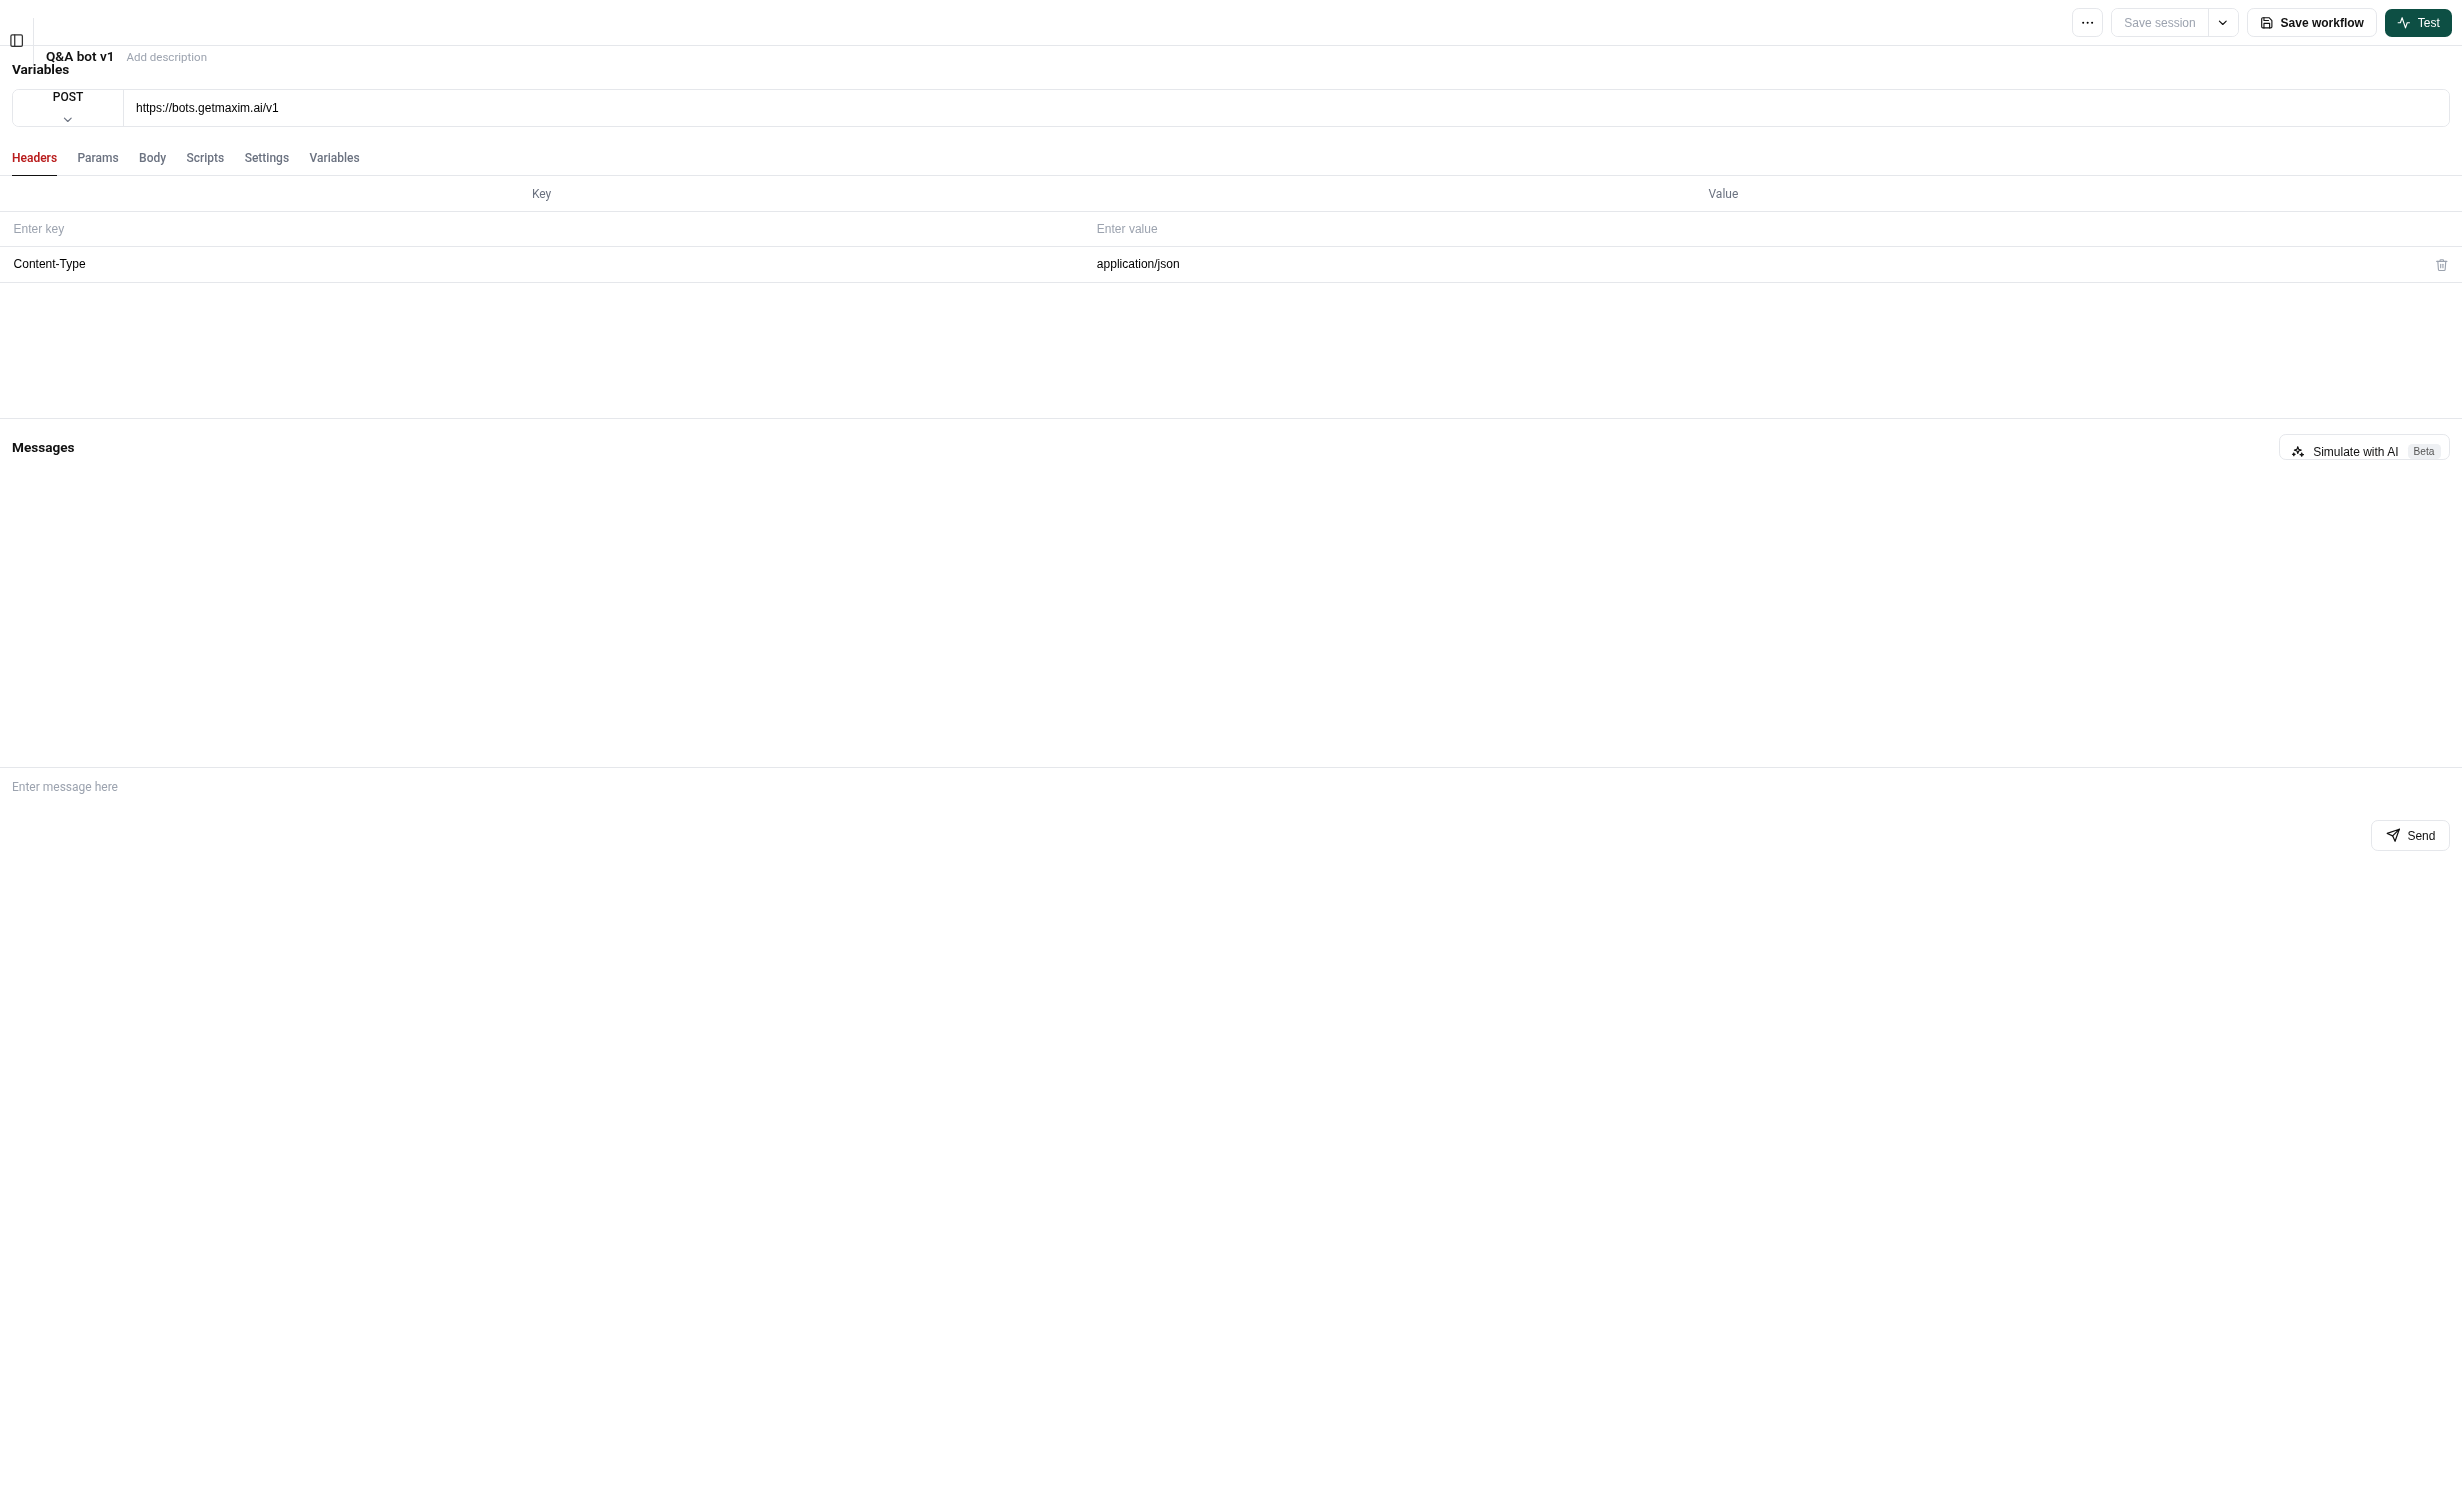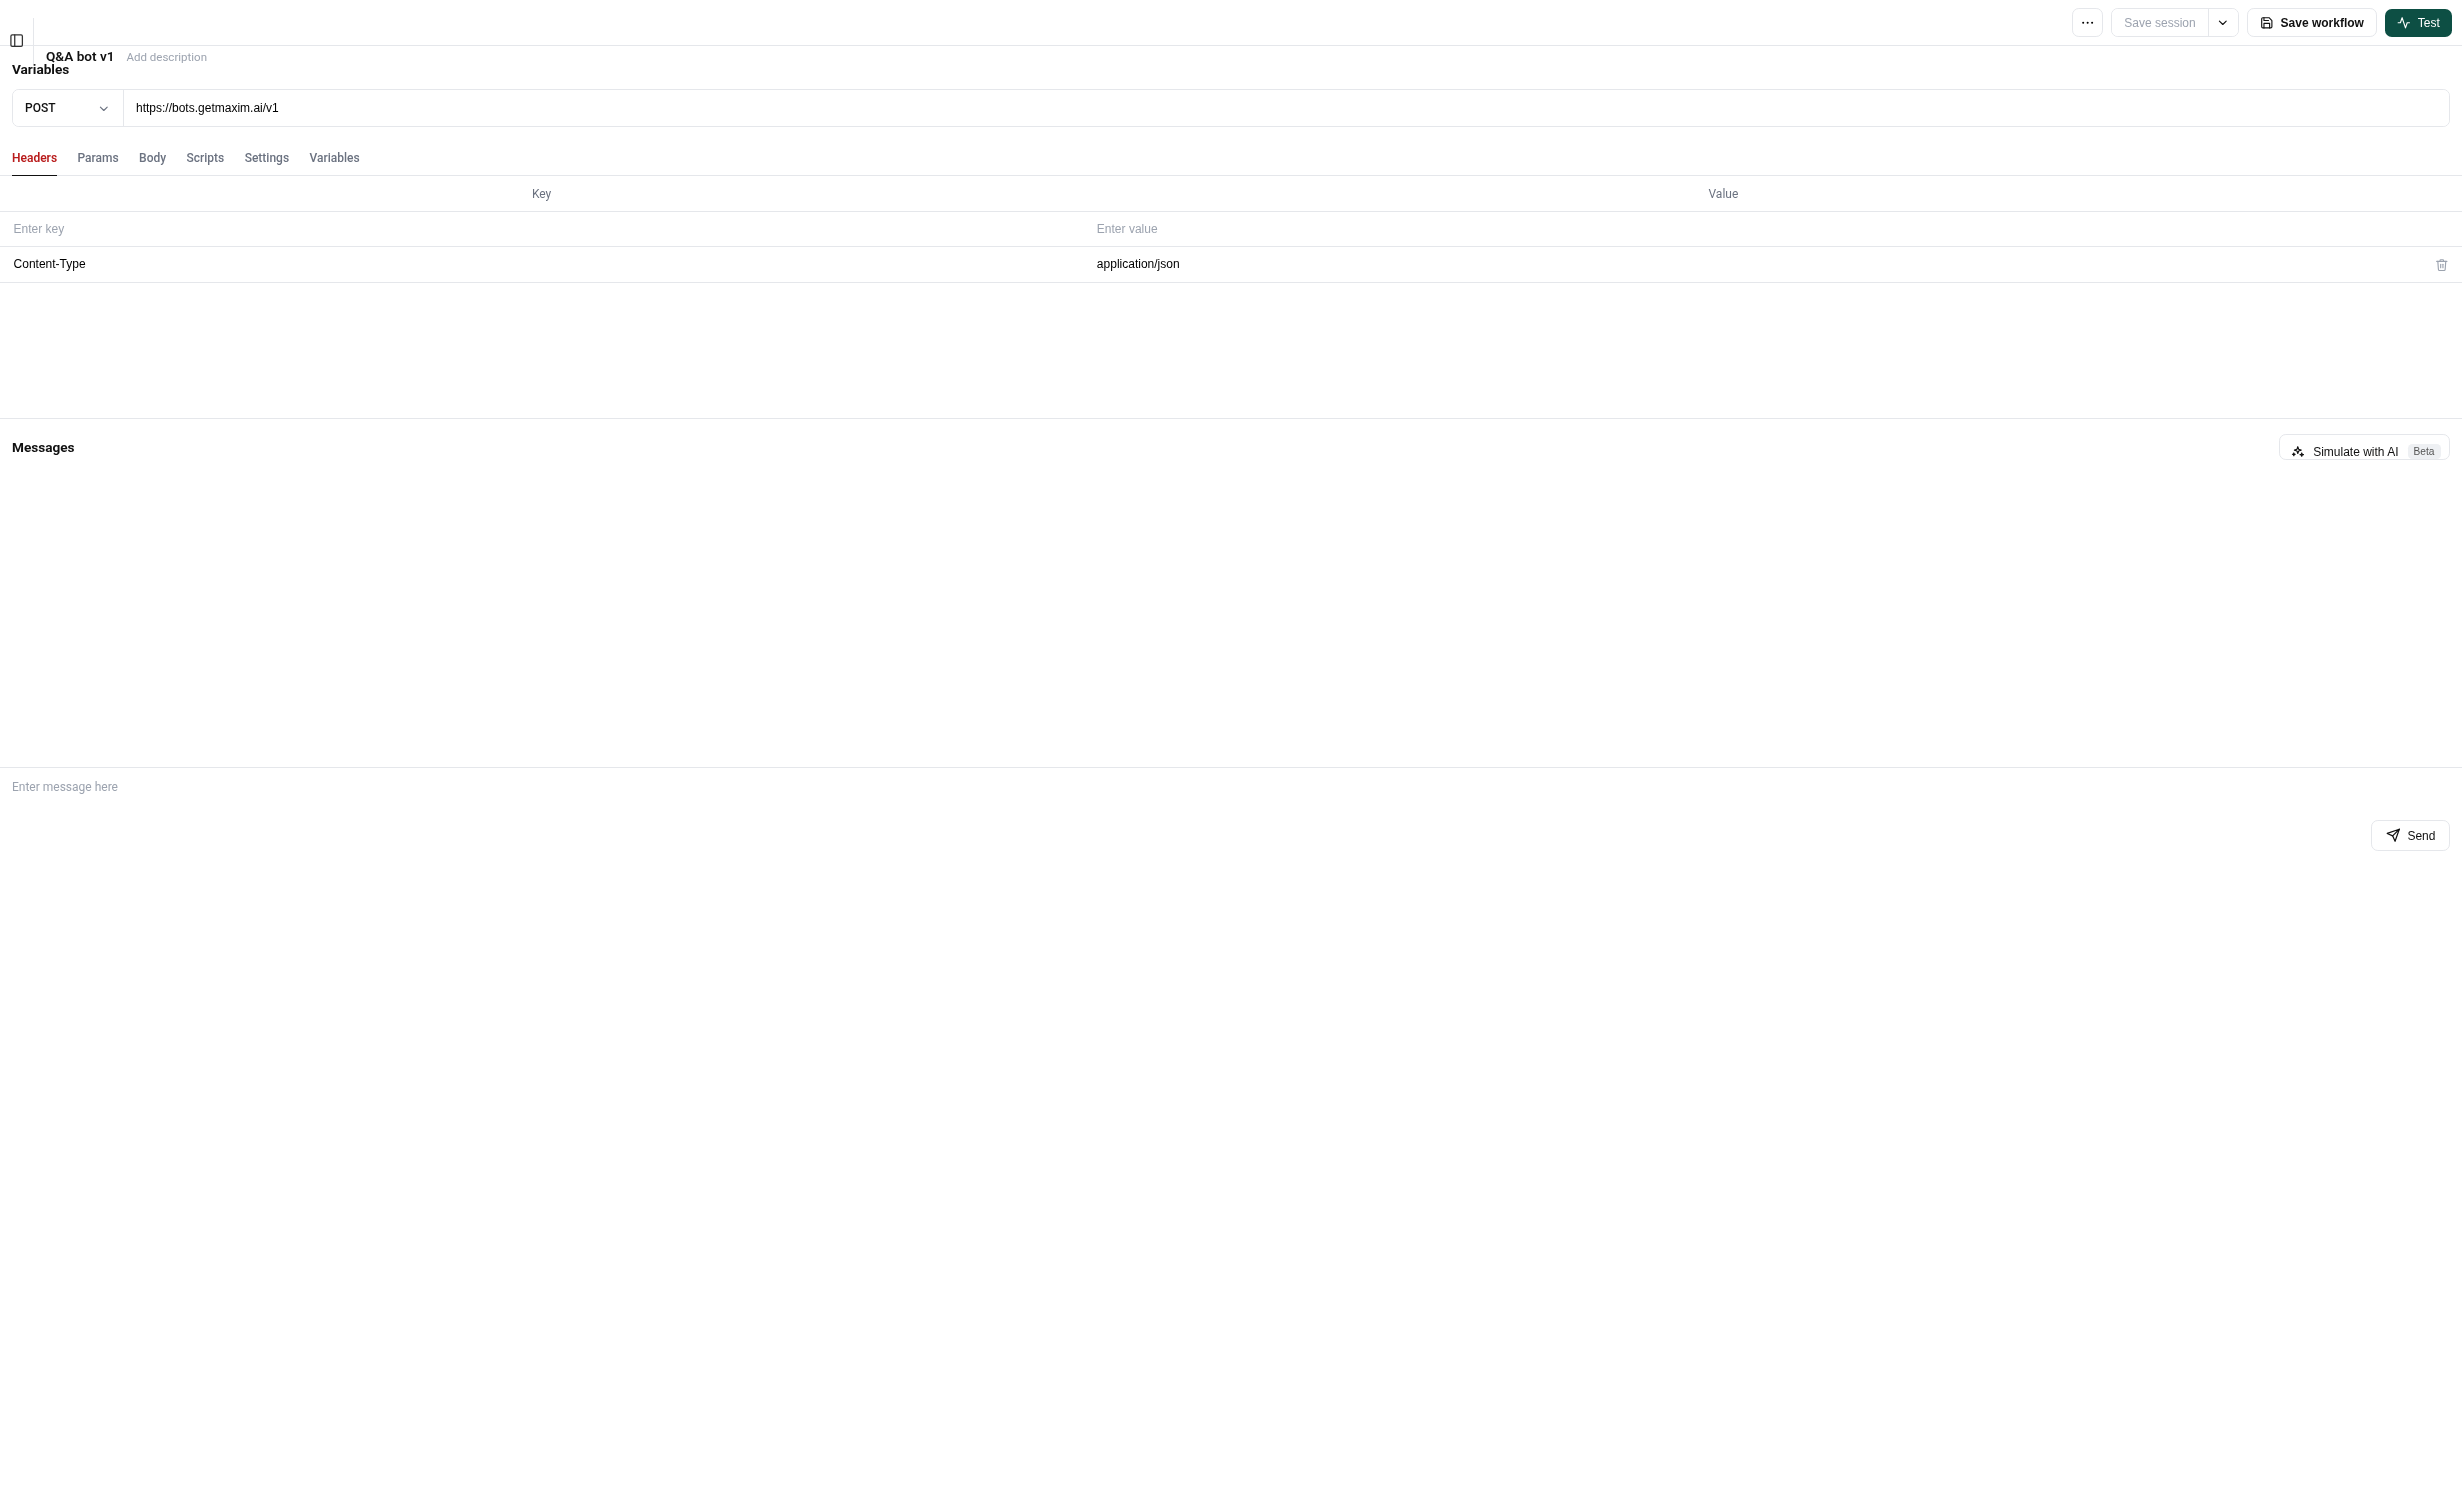--- a/index.html
+++ b/index.html
@@ -142,20 +142,21 @@
     width: 111px;
     padding: 0 12px;
     height: 36px;
     display: flex;
     align-items: center;
     justify-content: space-between;
     border-right: 0.9px solid #e5e7eb;
     font-weight: 500;
     cursor: pointer;
     background: #fff;
+    flex-direction: column;
   }
   .url-input {
     flex: 1;
     border: none;
     padding: 0 12px;
     font-size: 12px;
     outline: none;
     height: 36px;
   }
 

